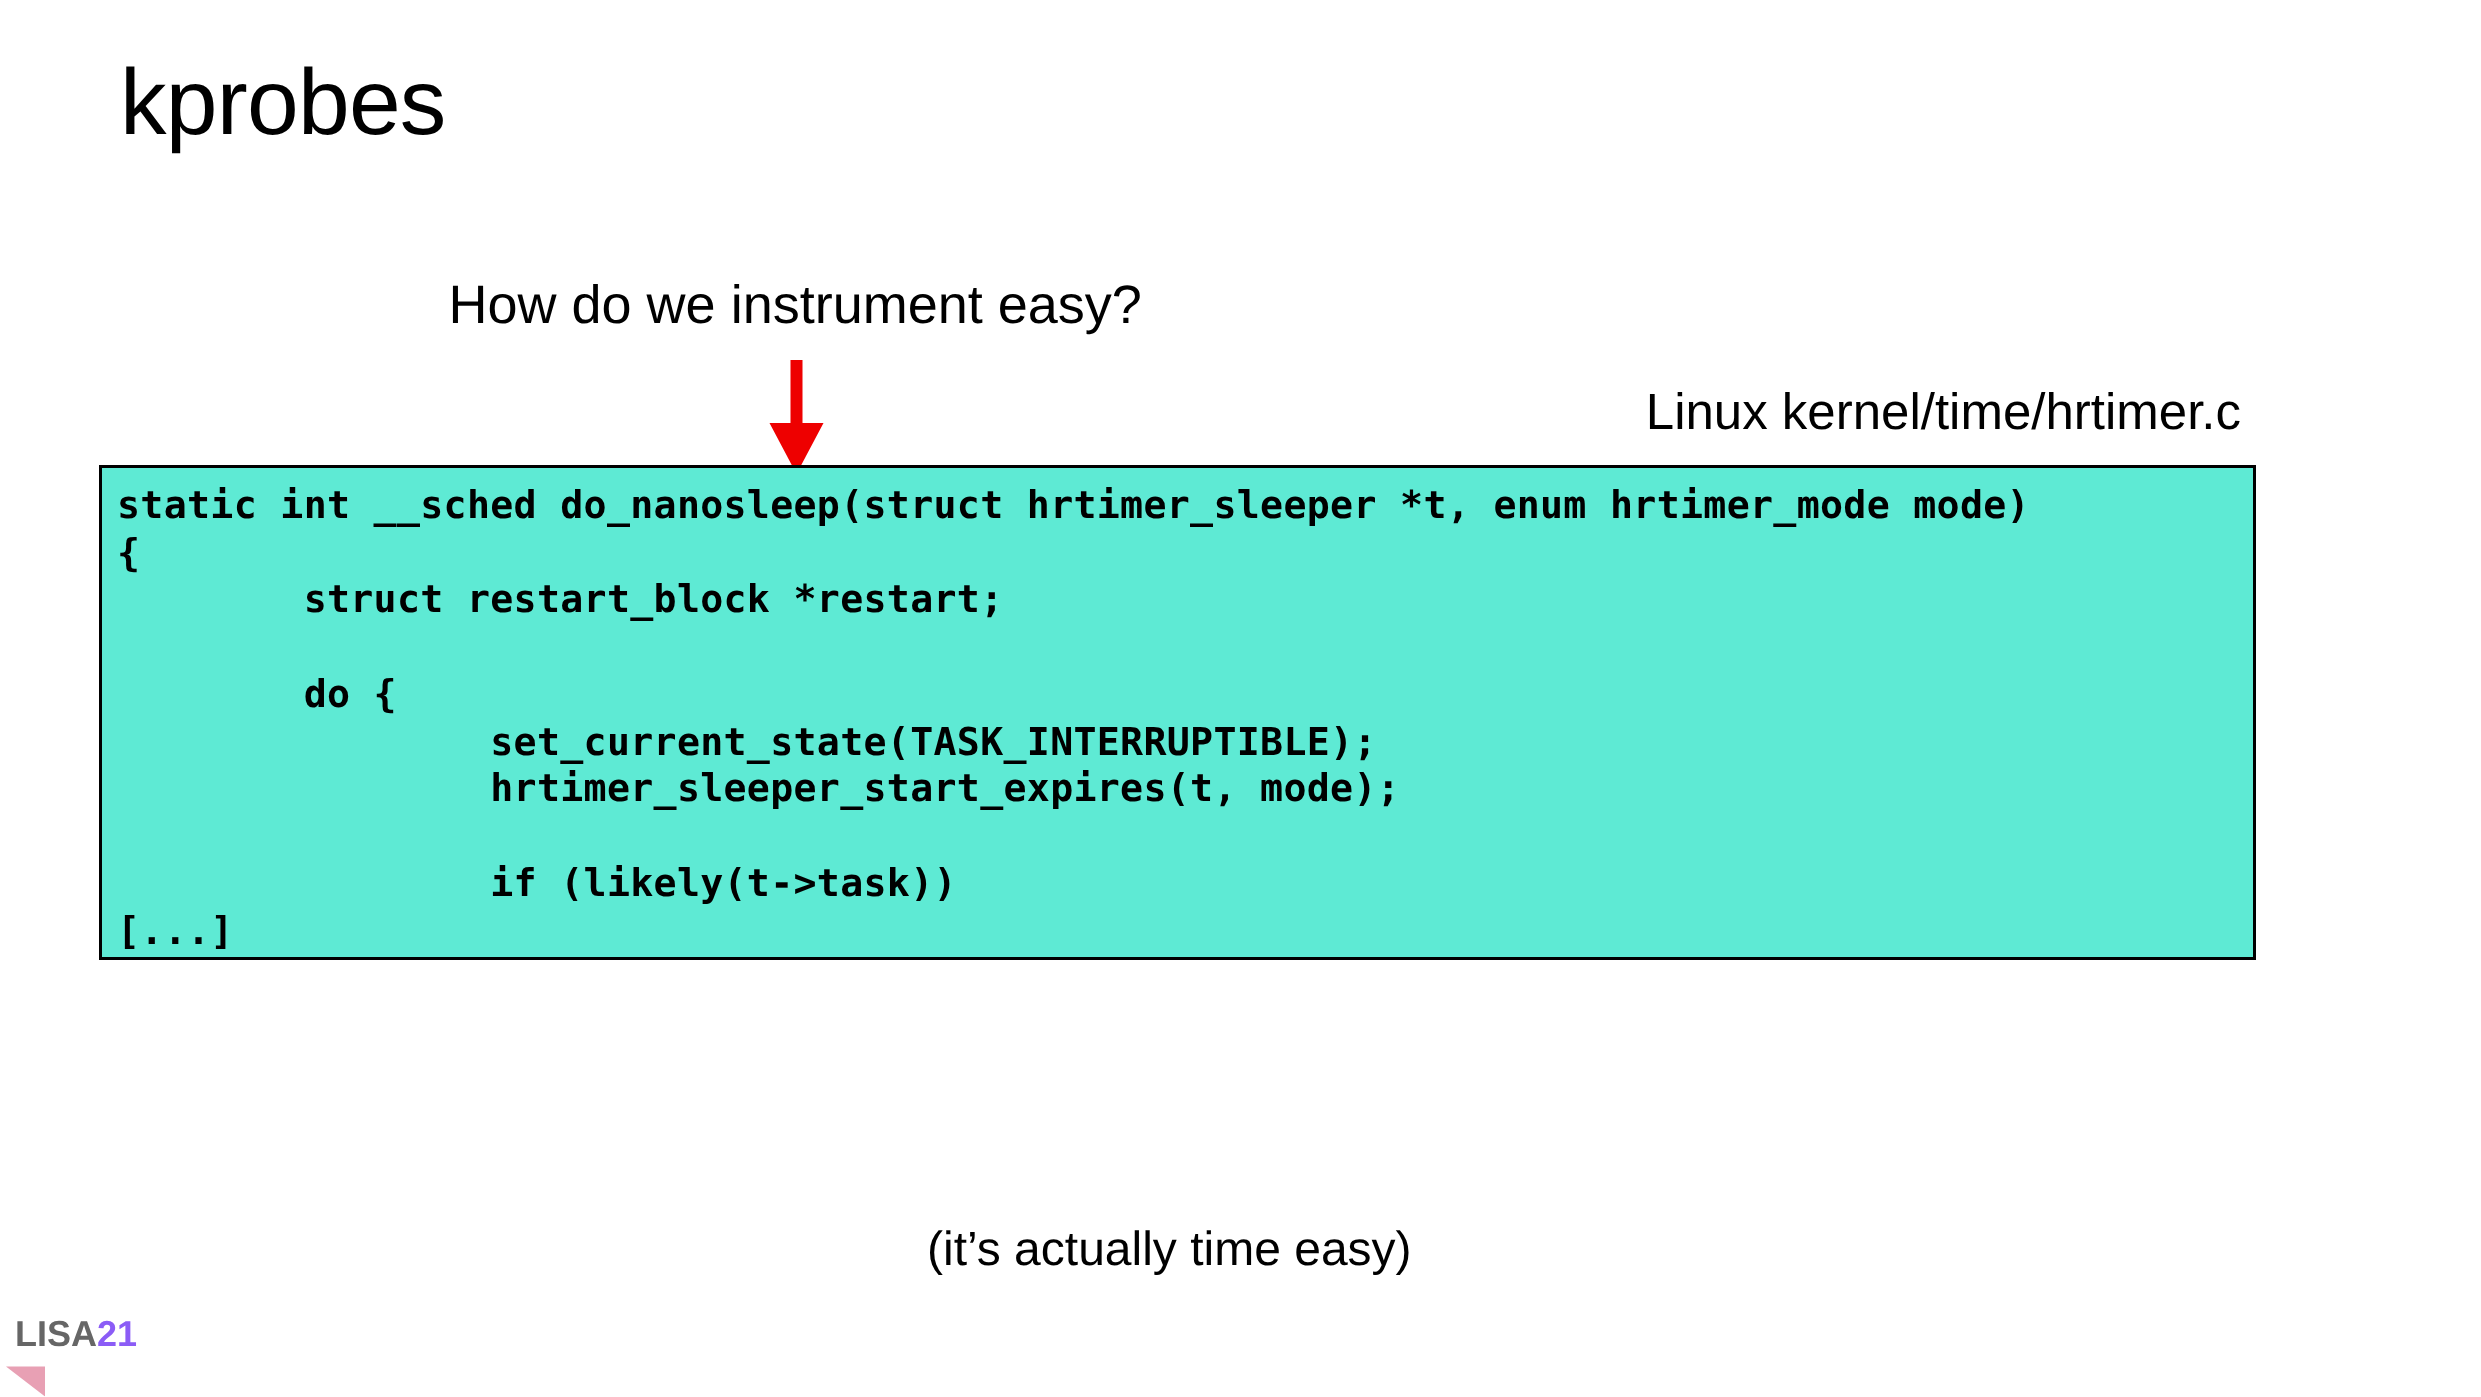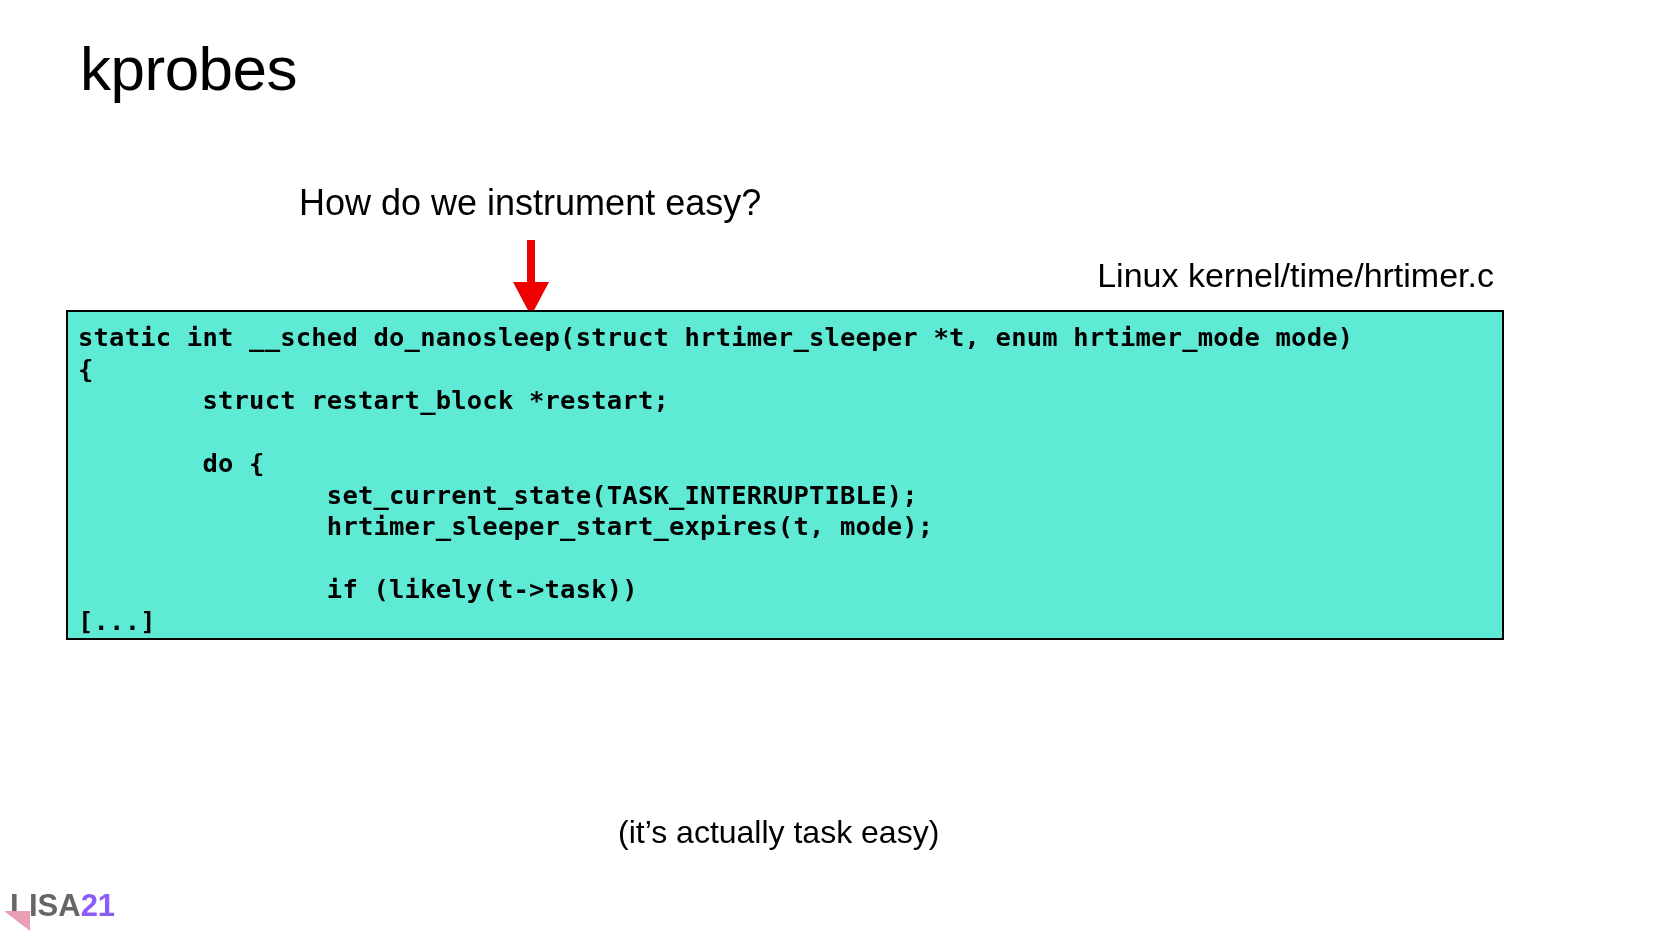--- a/index.html
+++ b/index.html
@@ -93,24 +93,24 @@
     font-size: 32px;
     line-height: 1.1;
     color: #000000;
     white-space: nowrap;
   }
 
   
   .footer {
     position: absolute;
     left: 10px;
-    bottom: 8px;
+    bottom: 28px;
     display: flex;
     align-items: flex-end;
-    font-size: 31px;
+    font-size: 24px;
     line-height: 1.1;
     white-space: nowrap;
   }
   .footer .lisa {
     font-weight: bold;
     color: #666666;
     letter-spacing: 0px;
   }
   .footer .year {
     font-weight: 700;
@@ -152,21 +152,21 @@
         struct restart_block *restart;
 
         do {
                 set_current_state(TASK_INTERRUPTIBLE);
                 hrtimer_sleeper_start_expires(t, mode);
 
                 if (likely(t-&gt;task))
 [...]</pre>
 </div>
 
-<div class="aside-text">(it’s actually task easy)</div>
+<div class="aside-text">(it’s actually time easy)</div>
 
 <div class="footer">
   <span class="lisa">LISA</span>
   <span class="year">21</span>
 </div>
 
 <div class="corner-mark">
   <svg width="30" height="26" viewBox="0 0 30 26" xmlns="http://www.w3.org/2000/svg" aria-hidden="true">
     <polygon points="0,6 26,6 26,26" fill="#e8a0b4"></polygon>
   </svg>

